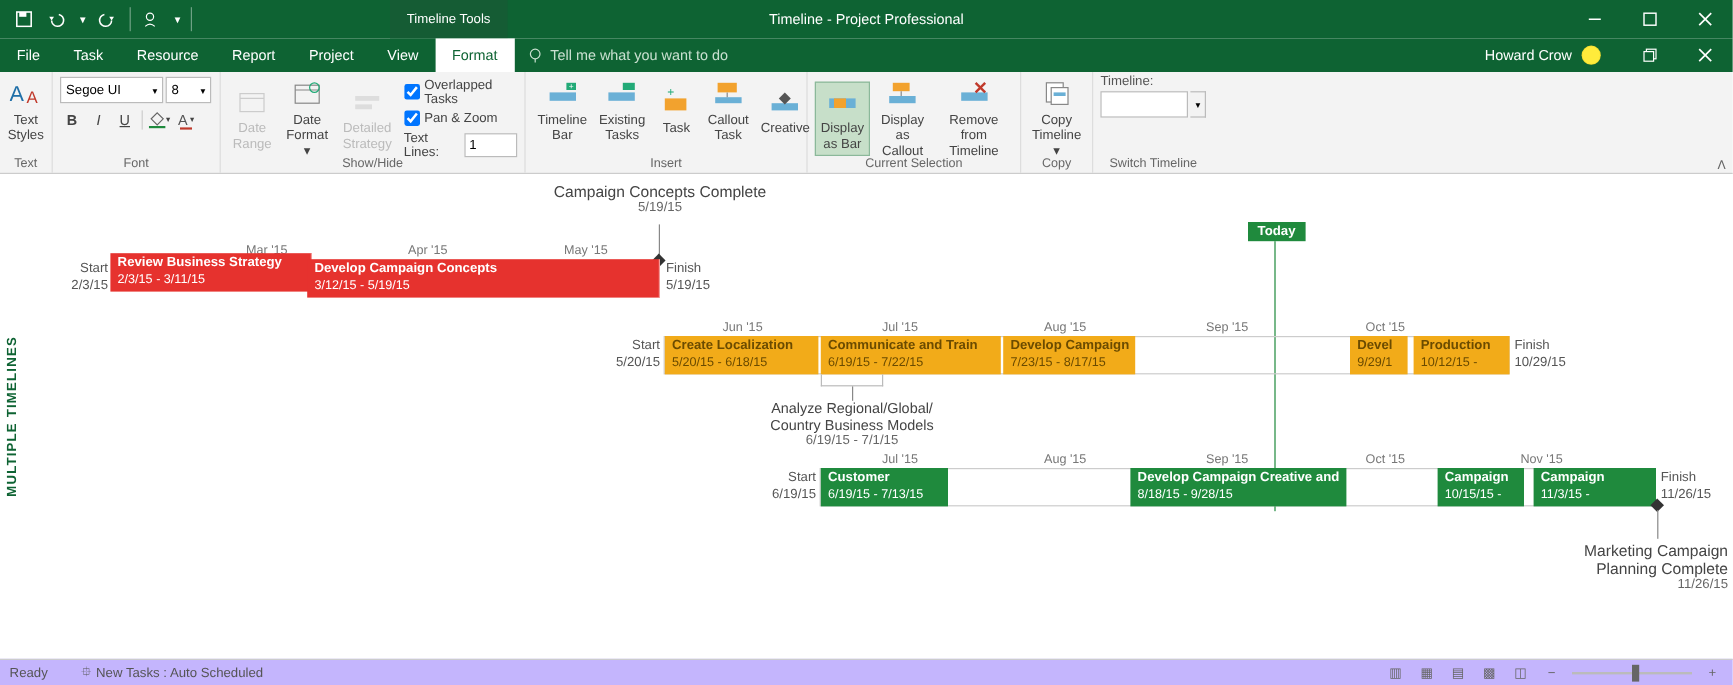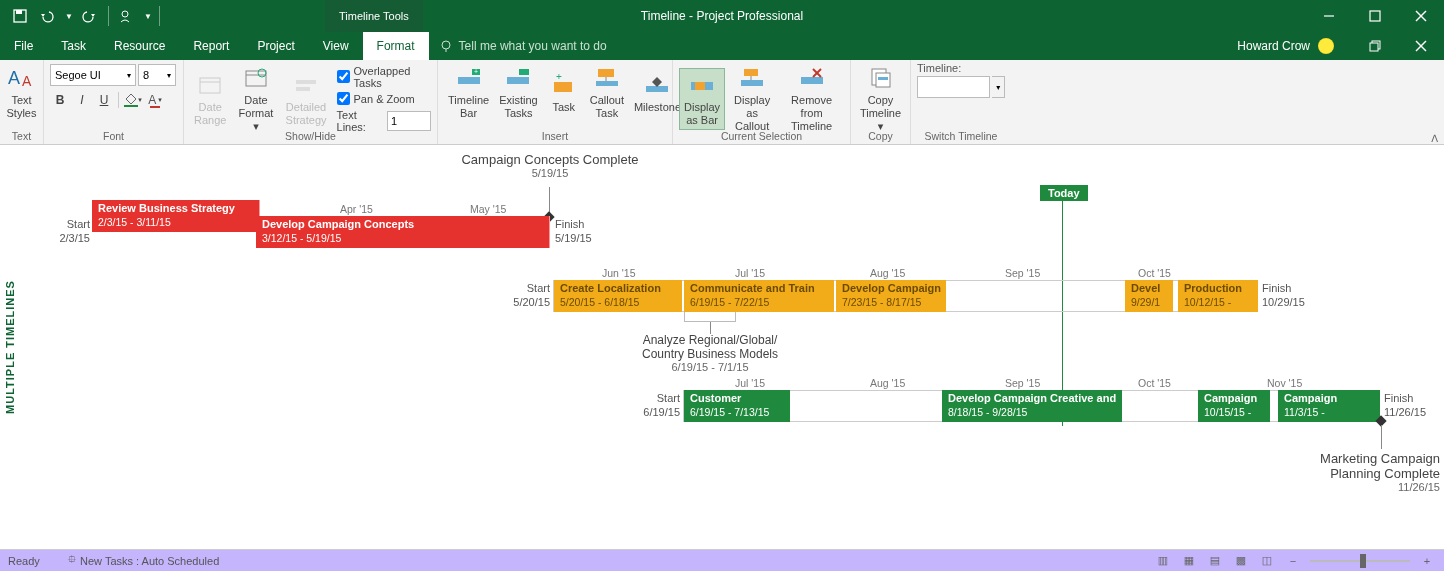--- a/index.html
+++ b/index.html
@@ -297,21 +297,21 @@
           <span style="white-space:pre-line">Callout
 Task</span>
         </div>
       <div class="bigbtn">
           <div class="bigicon">
             <svg width="26" height="22">
               <rect x="2" y="12" width="22" height="6" fill="#6ab0d6"></rect>
               <polygon points="13,3 18,8 13,13 8,8" fill="#555"></polygon>
             </svg>
           </div>
-          <span>Milestone</span>
+          <span>Creative</span>
         </div>
     </div>
     <div class="grp-label">Insert</div>
   </div>
 
   <div class="grp" style="width:178px">
     <div class="row">
       <div class="bigbtn highlighted" style="border:1px solid #8bb89a">
           <div class="bigicon">
             <svg width="26" height="22">
@@ -393,21 +393,21 @@
 
   <div class="lbltxt l" style="left:40px;top:72px;width:50px">
       <div>Start</div>
       <div>2/3/15</div>
     </div>
   <div class="lbltxt" style="left:555px;top:72px;text-align:left">
       <div>Finish</div>
       <div>5/19/15</div>
     </div>
 
-  <div class="bar red" style="left:92px;top:55px;width:168px">
+  <div class="bar red" style="left:92px;top:66px;width:168px">
       <div class="t1">Review Business Strategy</div>
       <div class="t2">2/3/15 - 3/11/15</div>
     </div>
   <div class="bar red" style="left:256px;top:71px;width:294px">
       <div class="t1">Develop Campaign Concepts</div>
       <div class="t2">3/12/15 - 5/19/15</div>
     </div>
 
   <div class="ticklabel" style="left:602px;top:122px">Jun '15</div>
   <div class="ticklabel" style="left:735px;top:122px">Jul '15</div>

